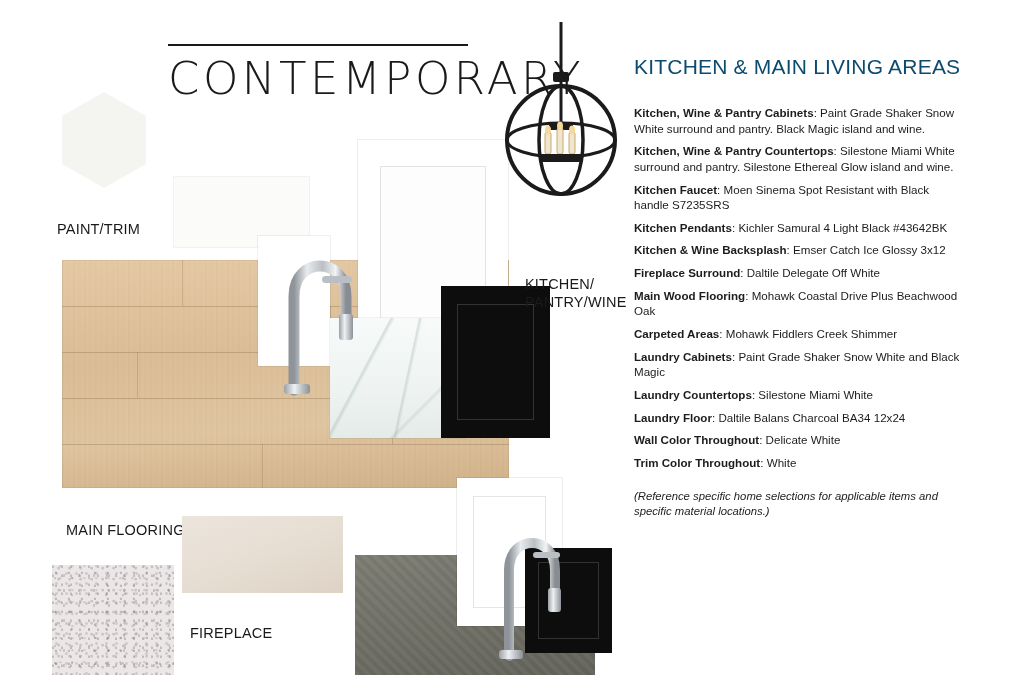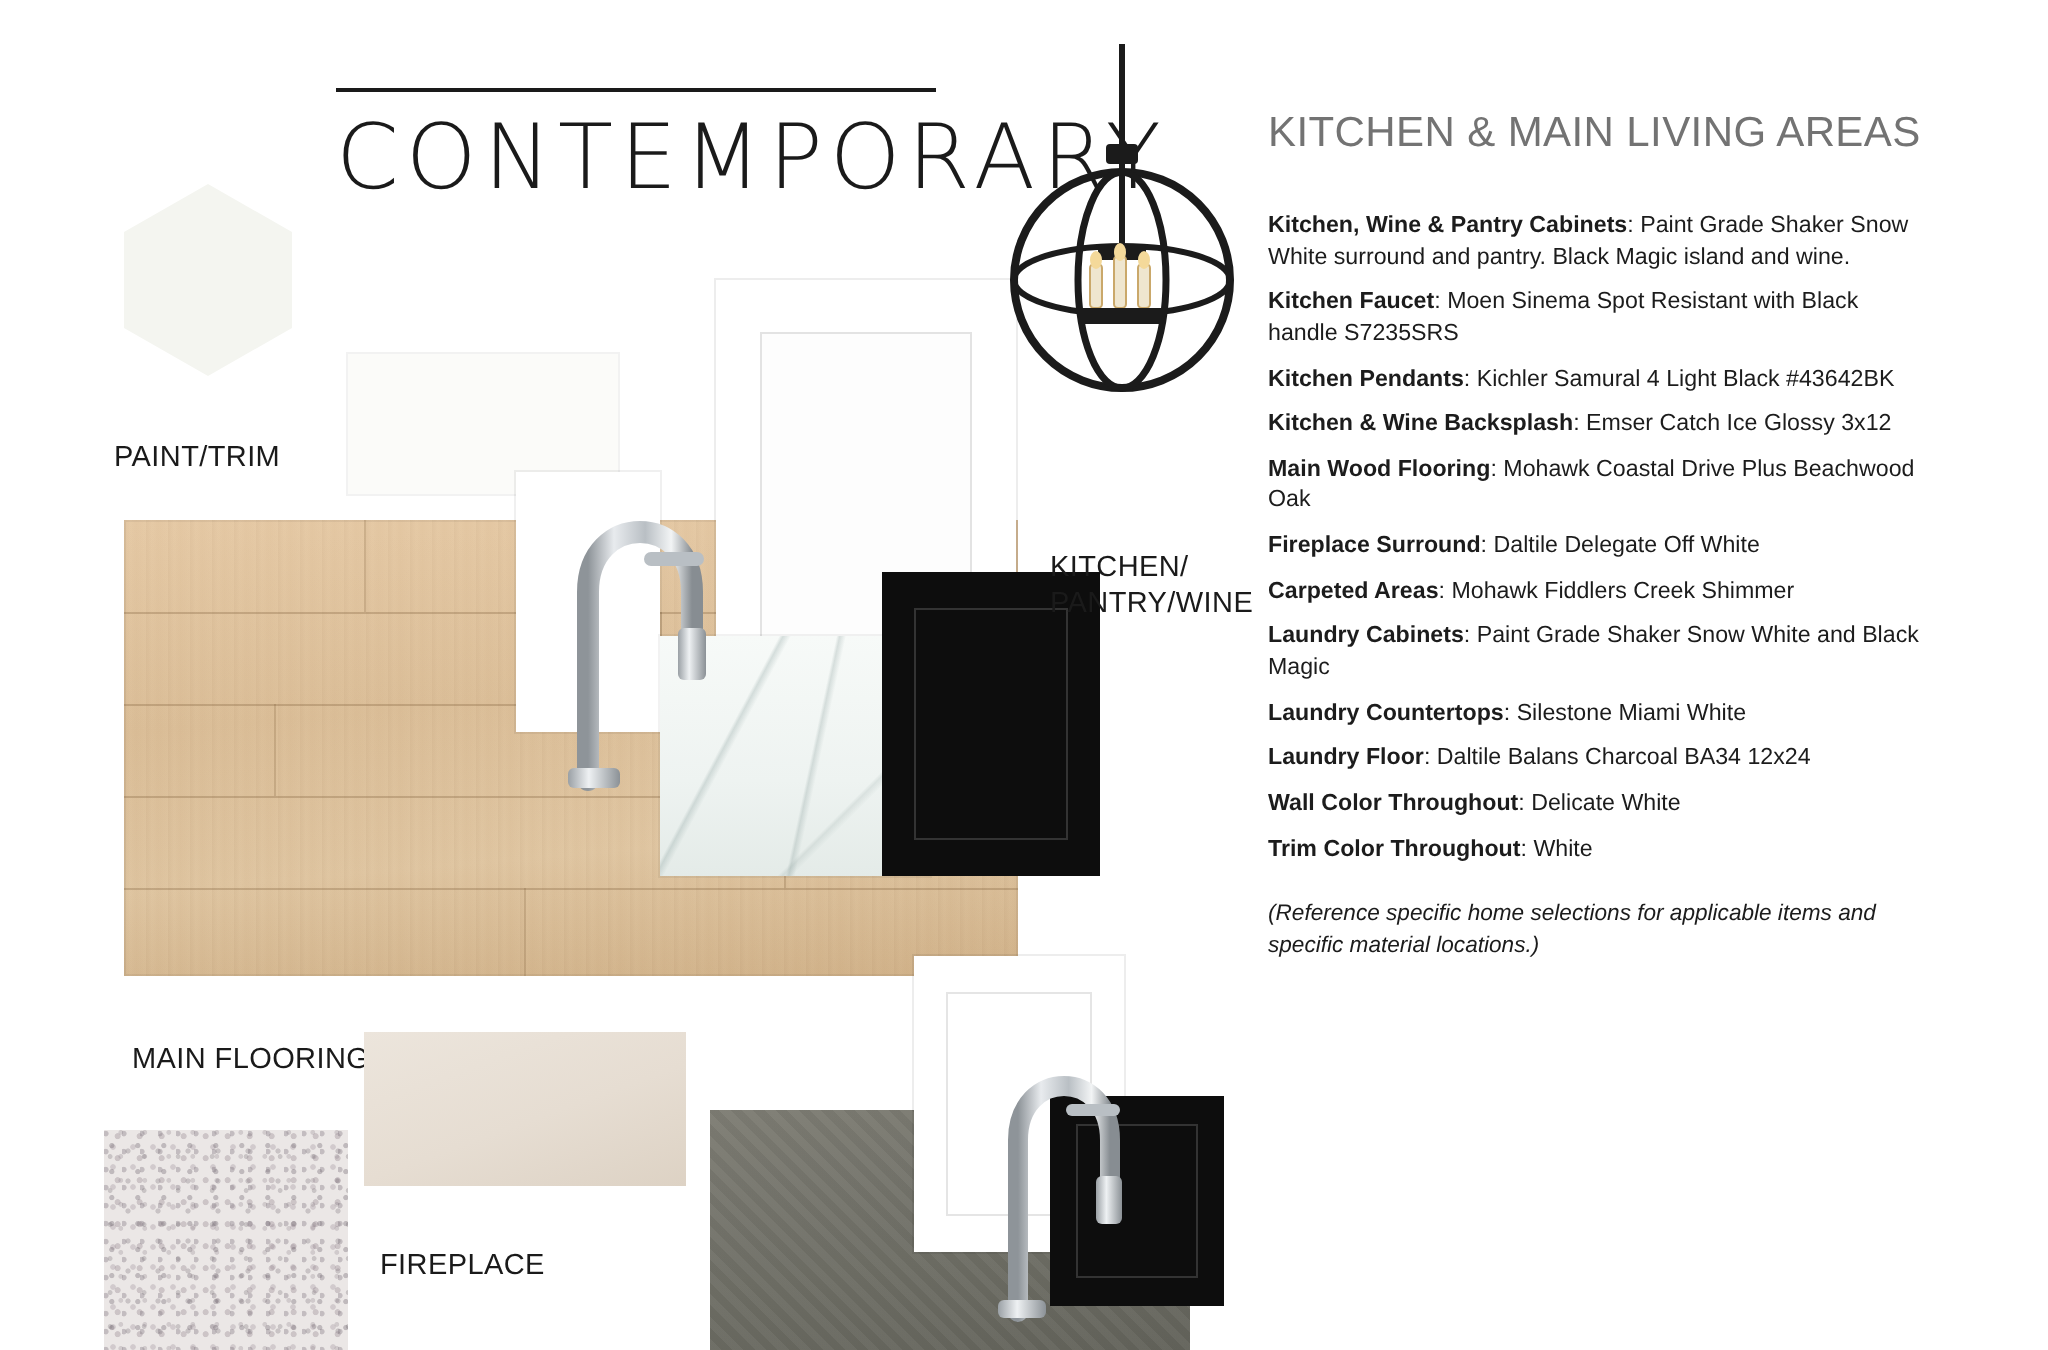--- a/index.html
+++ b/index.html
@@ -241,21 +241,21 @@
     position: absolute;
     left: 634px;
     top: 55px;
     width: 330px;
   }
   #spec-title {
     font-family: "Liberation Sans", sans-serif;
     font-weight: 400;
     font-size: 21px;
     letter-spacing: 0.2px;
-    color: #737373;
+    color: #0c4a6e;
     margin-bottom: 26px;
     white-space: nowrap;
   }
   .spec-item {
     font-size: 11.6px;
     line-height: 1.35;
     color: #1c1c1c;
     margin-bottom: 7px;
   }
   .spec-item .k {
@@ -391,35 +391,38 @@
   </svg>
 </div>
 
 <div id="spec-panel">
   <div id="spec-title">KITCHEN &amp; MAIN LIVING AREAS</div>
 
   <div class="spec-item">
     <span class="k">Kitchen, Wine &amp; Pantry Cabinets</span><span>: </span><span>Paint Grade Shaker Snow White surround and pantry. Black Magic island and wine.</span>
   </div>
   <div class="spec-item">
+    <span class="k">Kitchen, Wine &amp; Pantry Countertops</span><span>: </span><span>Silestone Miami White surround and pantry. Silestone Ethereal Glow island and wine.</span>
+  </div>
+  <div class="spec-item">
     <span class="k">Kitchen Faucet</span><span>: </span><span>Moen Sinema Spot Resistant with Black handle S7235SRS</span>
   </div>
   <div class="spec-item">
     <span class="k">Kitchen Pendants</span><span>: </span><span>Kichler Samural 4 Light Black #43642BK</span>
   </div>
   <div class="spec-item">
     <span class="k">Kitchen &amp; Wine Backsplash</span><span>: </span><span>Emser Catch Ice Glossy 3x12</span>
   </div>
   <div class="spec-item">
+    <span class="k">Fireplace Surround</span><span>: </span><span>Daltile Delegate Off White</span>
+  </div>
+  <div class="spec-item">
     <span class="k">Main Wood Flooring</span><span>: </span><span>Mohawk Coastal Drive Plus Beachwood Oak</span>
   </div>
   <div class="spec-item">
-    <span class="k">Fireplace Surround</span><span>: </span><span>Daltile Delegate Off White</span>
-  </div>
-  <div class="spec-item">
     <span class="k">Carpeted Areas</span><span>: </span><span>Mohawk Fiddlers Creek Shimmer</span>
   </div>
   <div class="spec-item">
     <span class="k">Laundry Cabinets</span><span>: </span><span>Paint Grade Shaker Snow White and Black Magic</span>
   </div>
   <div class="spec-item">
     <span class="k">Laundry Countertops</span><span>: </span><span>Silestone Miami White</span>
   </div>
   <div class="spec-item">
     <span class="k">Laundry Floor</span><span>: </span><span>Daltile Balans Charcoal BA34 12x24</span>

